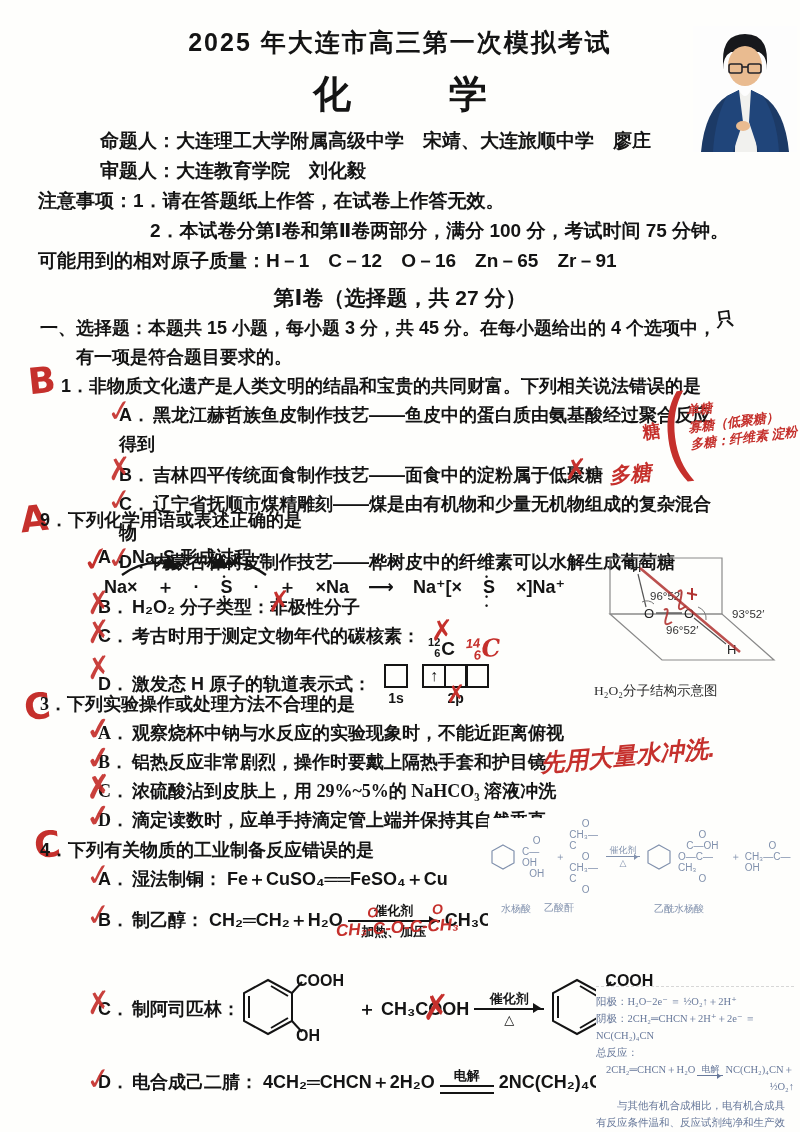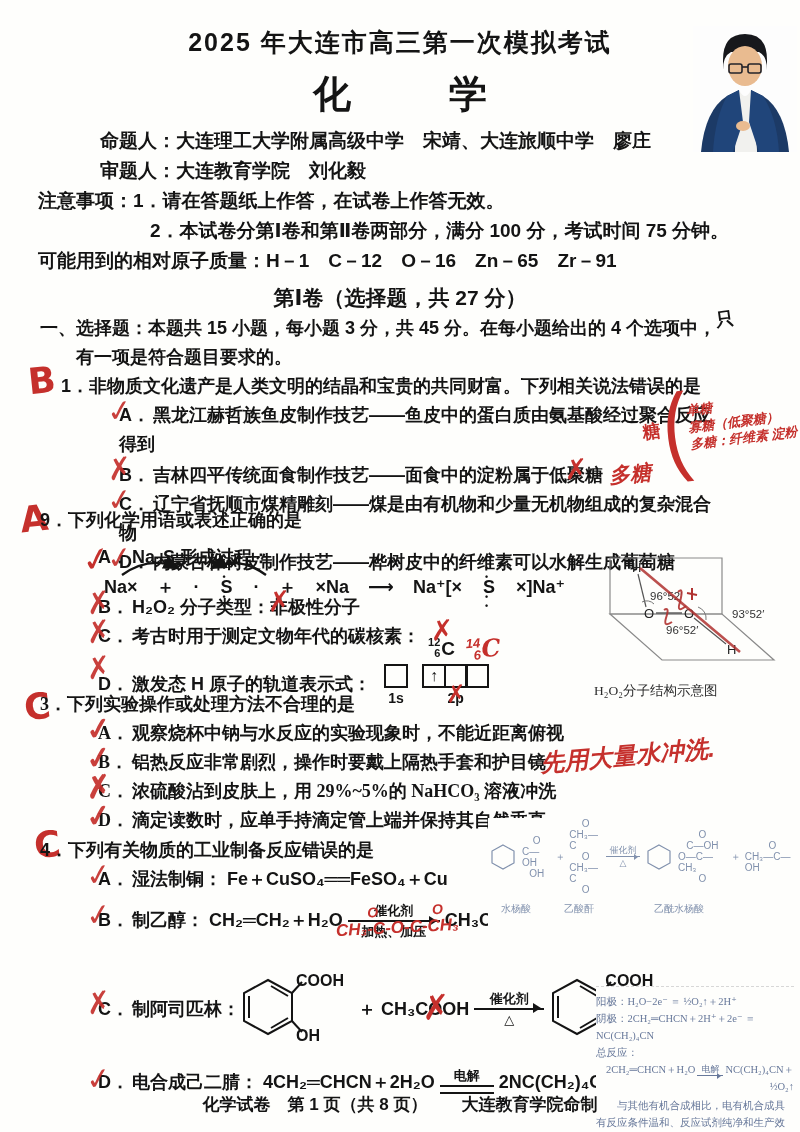--- a/index.html
+++ b/index.html
@@ -407,33 +407,32 @@
         <span>O</span>
       </span>
       <span>＋</span>
       <span class="stack">
         <span>O</span>
         <span>CH₃—C—OH</span>
       </span>
     </div>
     <div class="row" style="justify-content:flex-start;gap:0;margin-top:8px;">
       <span style="width:56px;text-align:center;" class="nm">水杨酸</span>
-      <span style="width:70px;text-align:center;" class="nm">乙酸酐</span>
+      <span style="width:70px;font-family:Liberation Mono, monospace;" class="nm">乙酸酐</span>
       <span style="width:130px;text-align:center;" class="nm">乙酰水杨酸</span>
     </div>
   </div>
 
   <div class="electro">
     <div>阳极：H₂O−2e⁻ ＝ ½O₂↑＋2H⁺</div>
     <div>阴极：2CH₂═CHCN＋2H⁺＋2e⁻ ＝ NC(CH₂)₄CN</div>
     <div>总反应：</div>
     <div class="ctr">
       <span>2CH₂═CHCN＋H₂O</span><span class="rxm">
           <span>电解</span>
           <span class="ar2"></span>
         </span><span>NC(CH₂)₄CN＋½O₂↑</span>
     </div>
     <p>与其他有机合成相比，电有机合成具有反应条件温和、反应试剂纯净和生产效率高等优点。</p>
   </div>
 
-  <div class="footer">化学试卷　第 1 页（共 8 页）　　大连教育学院命制</div>
 
 </div>
 
 </body></html>

